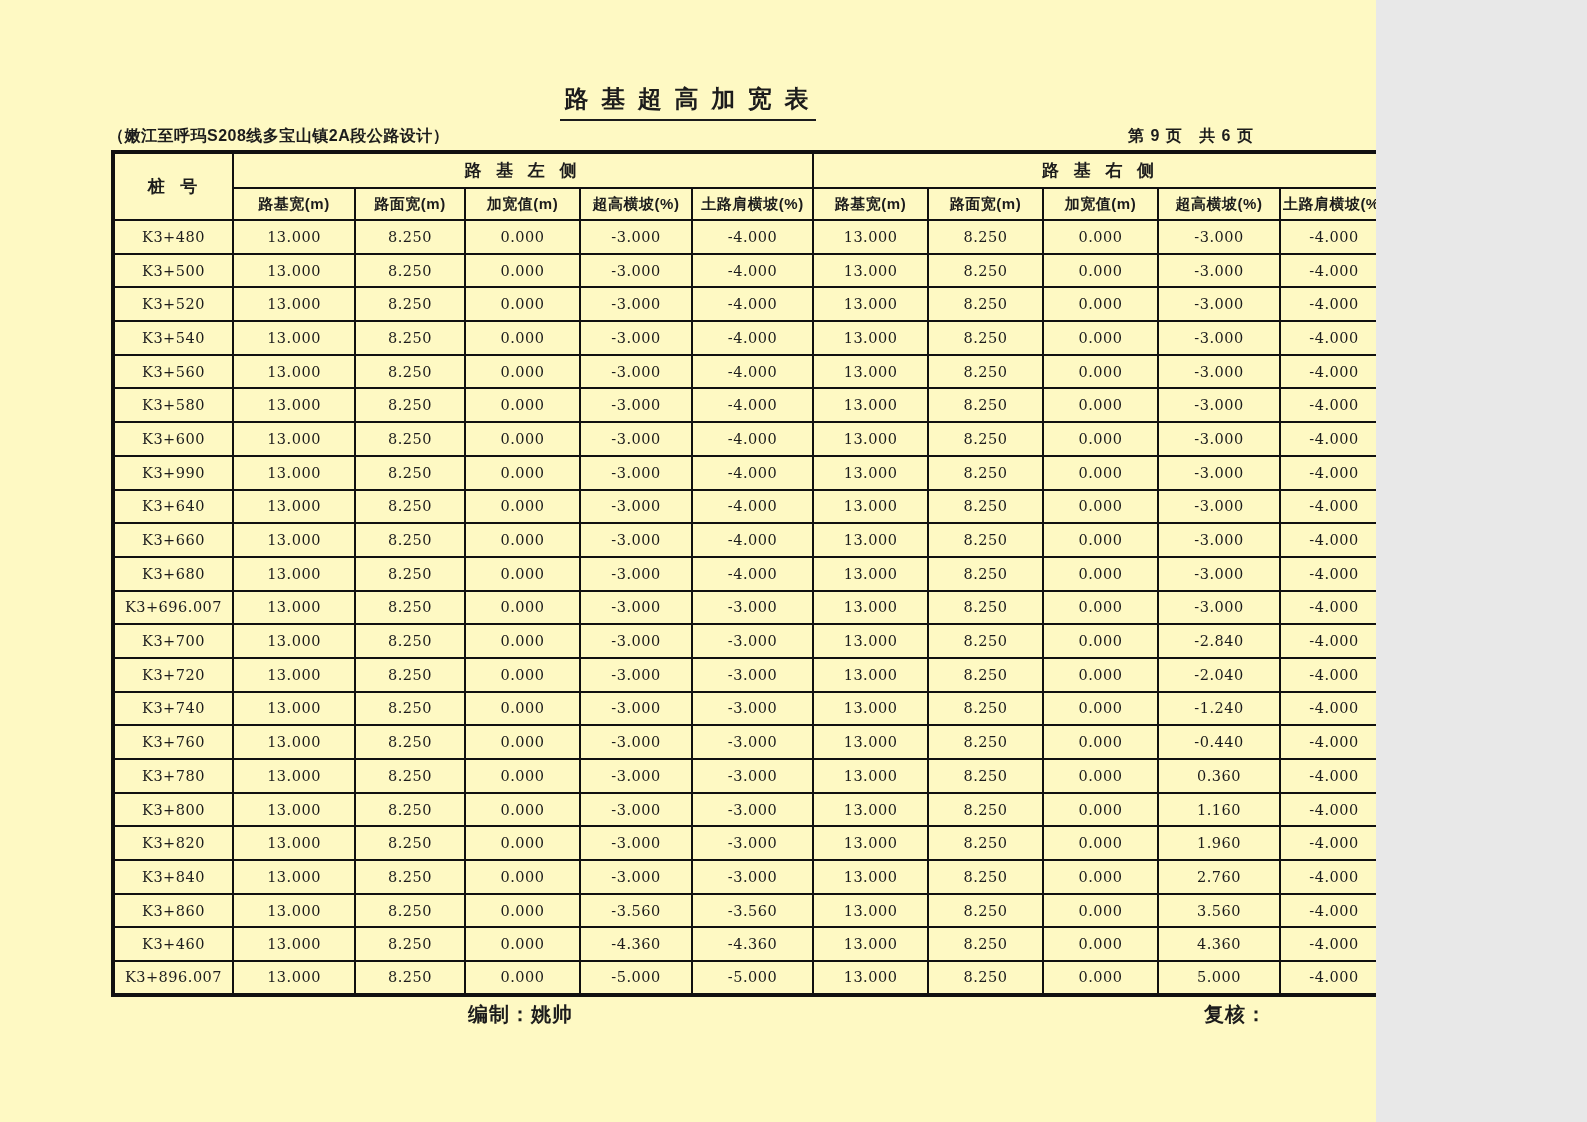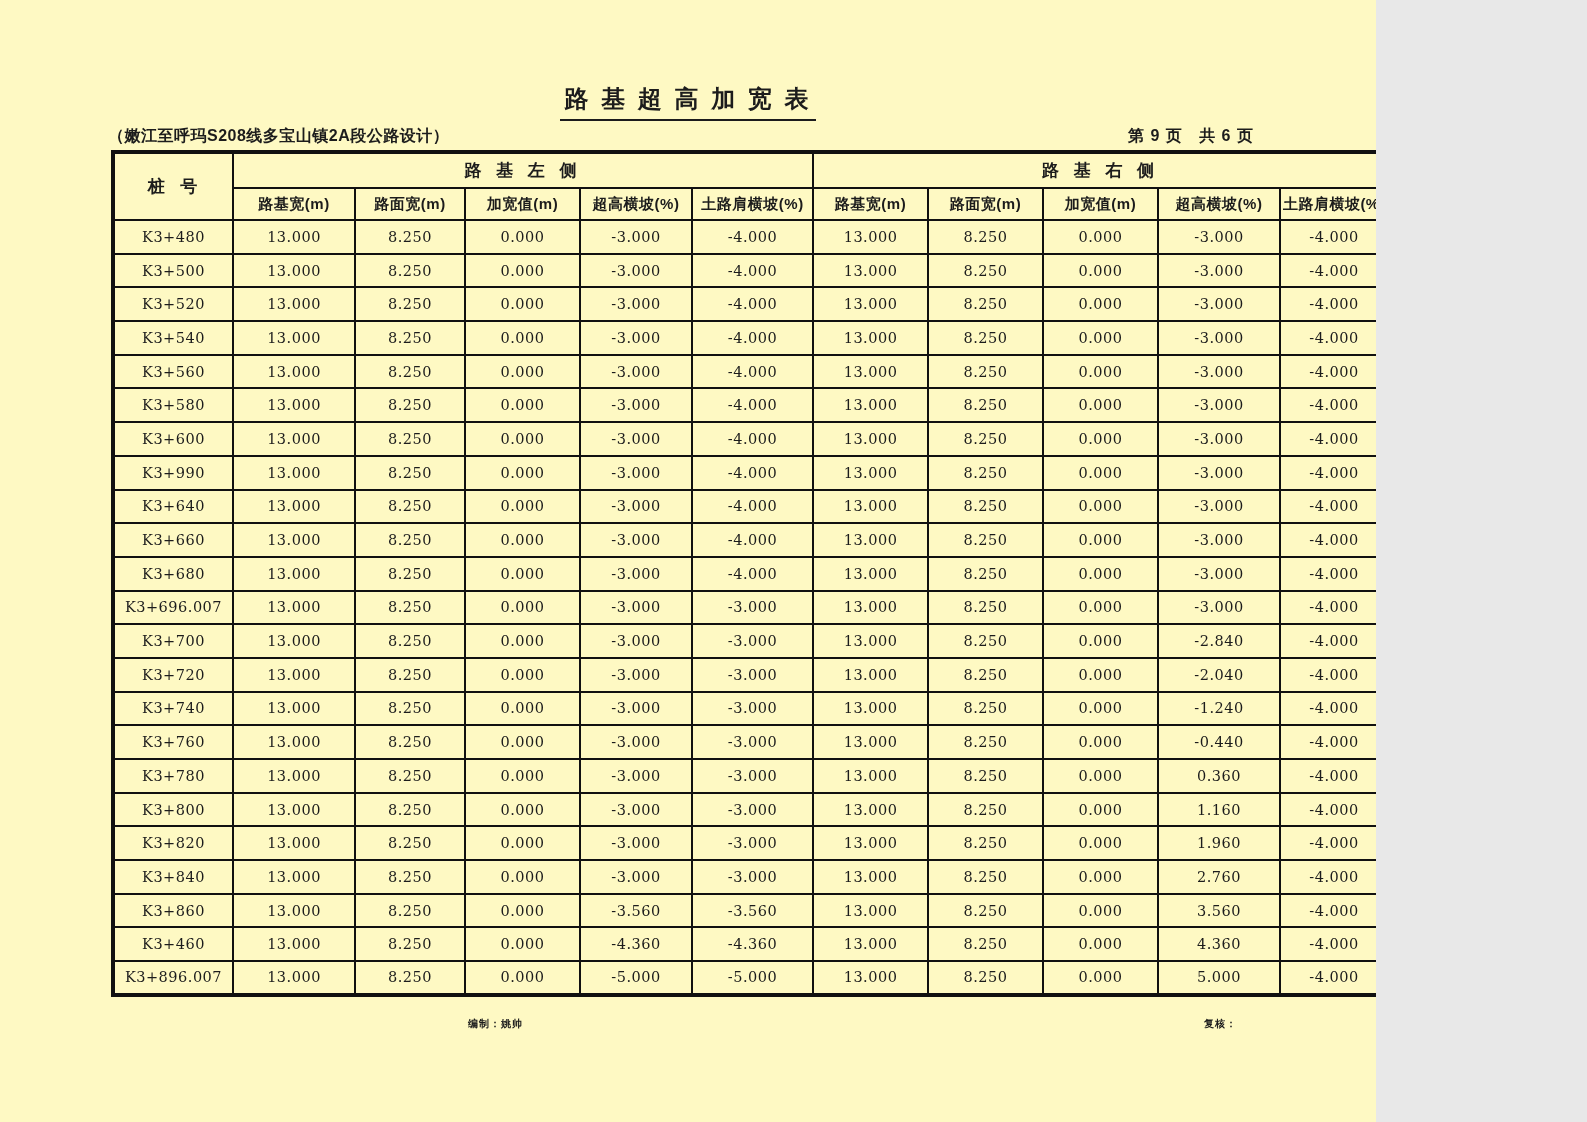--- a/index.html
+++ b/index.html
@@ -66,25 +66,24 @@
   th.remark-h { font-size: 11px; font-weight: bold; letter-spacing: 4px; }
   th.sub-h { font-size: 15px; font-weight: bold; letter-spacing: 0.5px; border-radius: 8px; }
   tbody tr { height: 33.7px; }
   tbody td {
     font-family: "DejaVu Serif", "Liberation Serif", serif;
     font-size: 14.5px;
     letter-spacing: 0.5px;
   }
   .footer-item {
     position: absolute;
-    font-size: 10px;
+    font-size: 20px;
     font-weight: bold;
     letter-spacing: 1px;
     white-space: pre;
-    margin-top: 16px;
   }
   .footer-prepared { top: 1001px; left: 468px; }
   .footer-checked  { top: 1001px; left: 1204px; }
   .footer-drawing  { top: 1001px; left: 1394px; padding-left: 32px; }
 </style>
 </head>
 <body>
 
 <div class="page">
 

